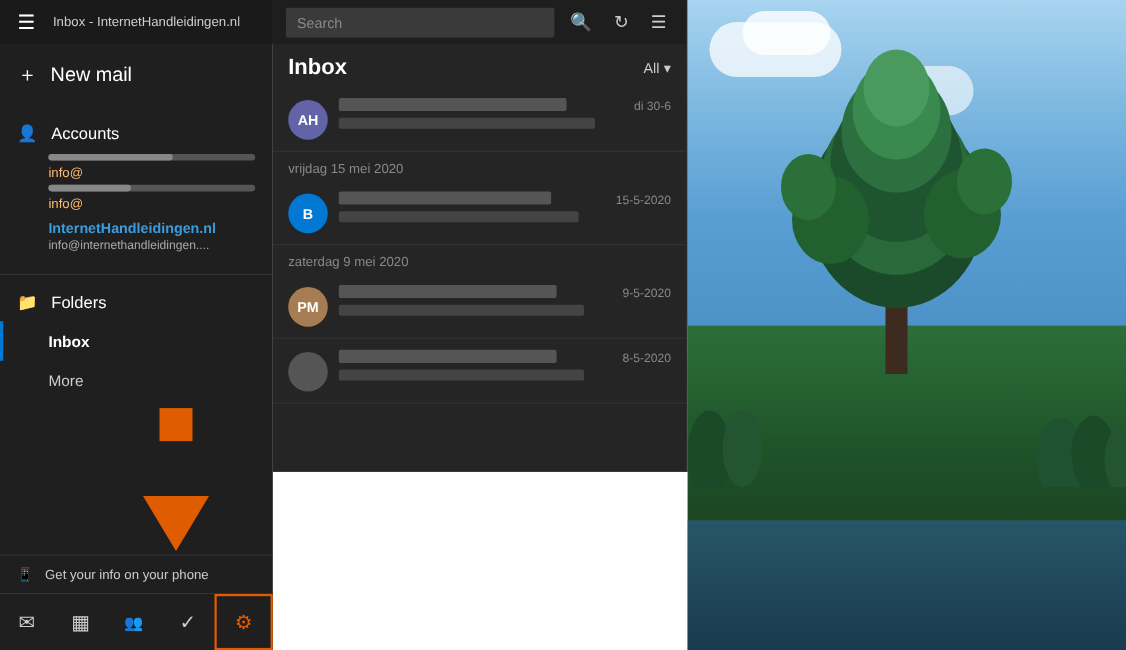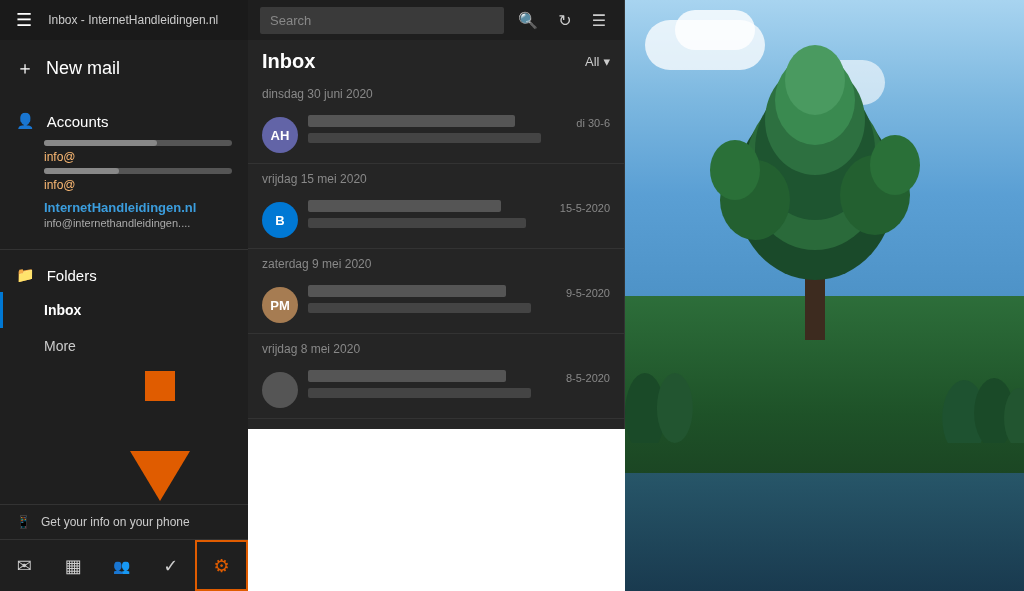--- a/index.html
+++ b/index.html
@@ -478,23 +478,20 @@
   <div class="inbox-header">
     <span class="inbox-title">Inbox</span>
     <div class="inbox-filter">
       <span>All</span>
       <span>▾</span>
     </div>
   </div>
 
   <div class="mail-list">
 
-    <div class="date-separator">
-      <span>dinsdag 30 juni 2020</span>
-    </div>
     <div class="mail-item">
       <div class="avatar purple">
         <span>AH</span>
       </div>
       <div class="mail-content">
         <div class="mail-subject-bar"></div>
         <div class="mail-body-bar"></div>
       </div>
       <span class="mail-date">di 30-6</span>
     </div>
@@ -520,23 +517,20 @@
       <div class="avatar brown">
         <span>PM</span>
       </div>
       <div class="mail-content">
         <div class="mail-subject-bar"></div>
         <div class="mail-body-bar"></div>
       </div>
       <span class="mail-date">9-5-2020</span>
     </div>
 
-    <div class="date-separator">
-      <span>vrijdag 8 mei 2020</span>
-    </div>
     <div class="mail-item">
       <div class="avatar gray">
         <span></span>
       </div>
       <div class="mail-content">
         <div class="mail-subject-bar"></div>
         <div class="mail-body-bar"></div>
       </div>
       <span class="mail-date">8-5-2020</span>
     </div>

